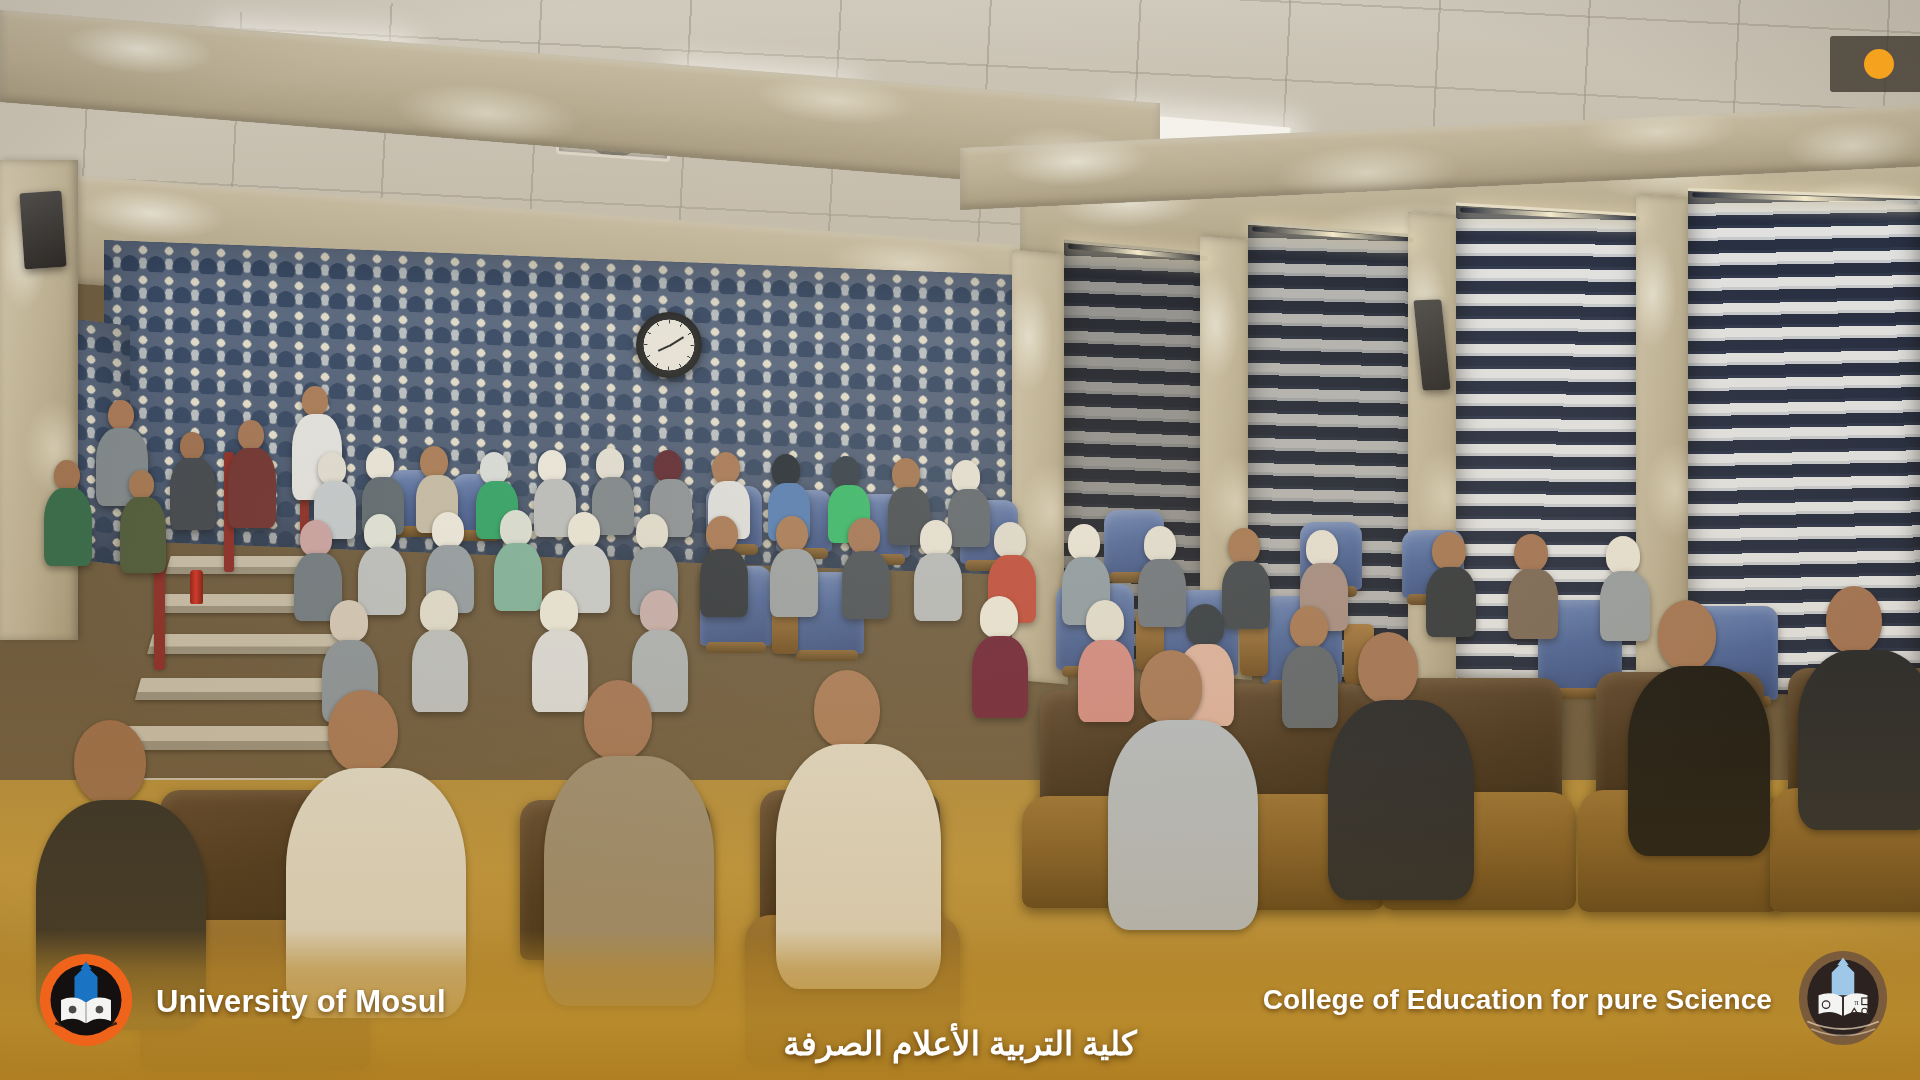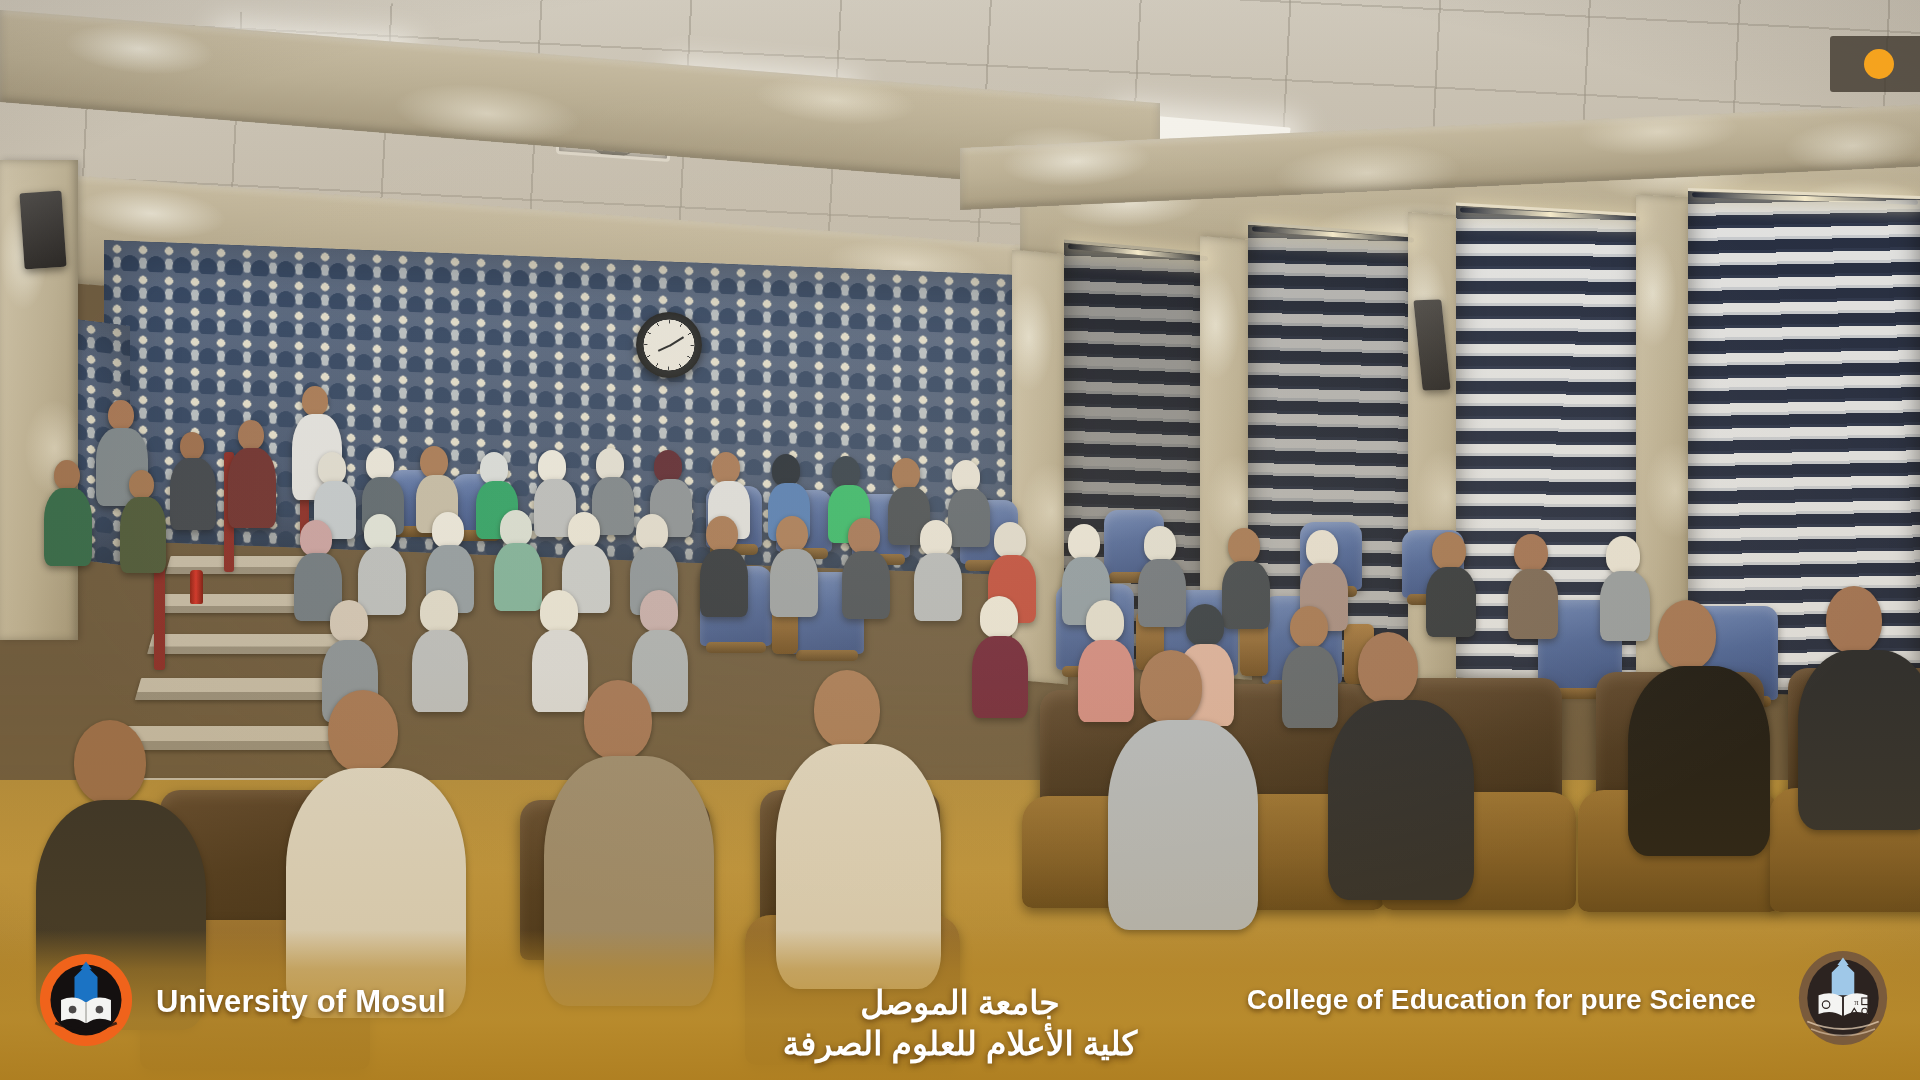--- a/index.html
+++ b/index.html
@@ -247,21 +247,21 @@
     text-align:center;direction:rtl;
   }
   .brand-ar1{
     color:#fff;font-size:33px;font-weight:bold;line-height:1.25;
     text-shadow:0 2px 6px rgba(60,30,0,.7);white-space:nowrap;
   }
   .brand-ar2{
     color:#fff;font-size:33px;font-weight:bold;line-height:1.25;
     text-shadow:0 2px 6px rgba(60,30,0,.7);white-space:nowrap;
   }
-  .brand-right{position:absolute;right:30px;bottom:28px;display:flex;align-items:center;gap:40px;}
+  .brand-right{position:absolute;right:30px;bottom:28px;display:flex;align-items:center;gap:24px;}
   .brand-en2{
     color:#fff;font-size:28px;font-weight:bold;letter-spacing:.1px;
     text-shadow:0 2px 5px rgba(60,30,0,.65);white-space:nowrap;
   }
   .logo-wrap{flex:0 0 auto;display:block;}
 </style>
 </head>
 <body>
 
 <div id="stage">
@@ -597,22 +597,21 @@
         <path d="M49 52 L51 52 L51 74 L49 74 Z" fill="#C8C8C4"></path>
         <circle cx="36" cy="60" r="4" fill="#141010" opacity=".75"></circle>
         <circle cx="64" cy="60" r="4" fill="#141010" opacity=".75"></circle>
         <path d="M18 74 Q50 88 82 74" fill="none" stroke="#141010" stroke-width="3" opacity=".8"></path>
       </svg>
     </span>
     <span class="brand-en">University of Mosul</span>
   </div>
 
   <div class="brand-center">
-    <div class="brand-ar1">جامعة الموصل</div>
-    <div class="brand-ar2">كلية الأعلام للعلوم الصرفة</div>
+    <div class="brand-ar2">كلية التربية الأعلام الصرفة</div>
   </div>
 
   <div class="brand-right">
     <span class="brand-en2">College of  Education for pure Science</span>
     <span class="logo-wrap">
       <svg width="94" height="100" viewBox="0 0 100 106" aria-hidden="true">
         <ellipse cx="50" cy="53" rx="47" ry="50" fill="#7A5B3C"></ellipse>
         <ellipse cx="50" cy="53" rx="38" ry="41" fill="#2C2320"></ellipse>
         <path d="M50 14 L62 26 L62 50 L38 50 L38 26 Z" fill="#9FC8E8"></path>
         <path d="M50 10 L56 18 L44 18 Z" fill="#9FC8E8"></path>

